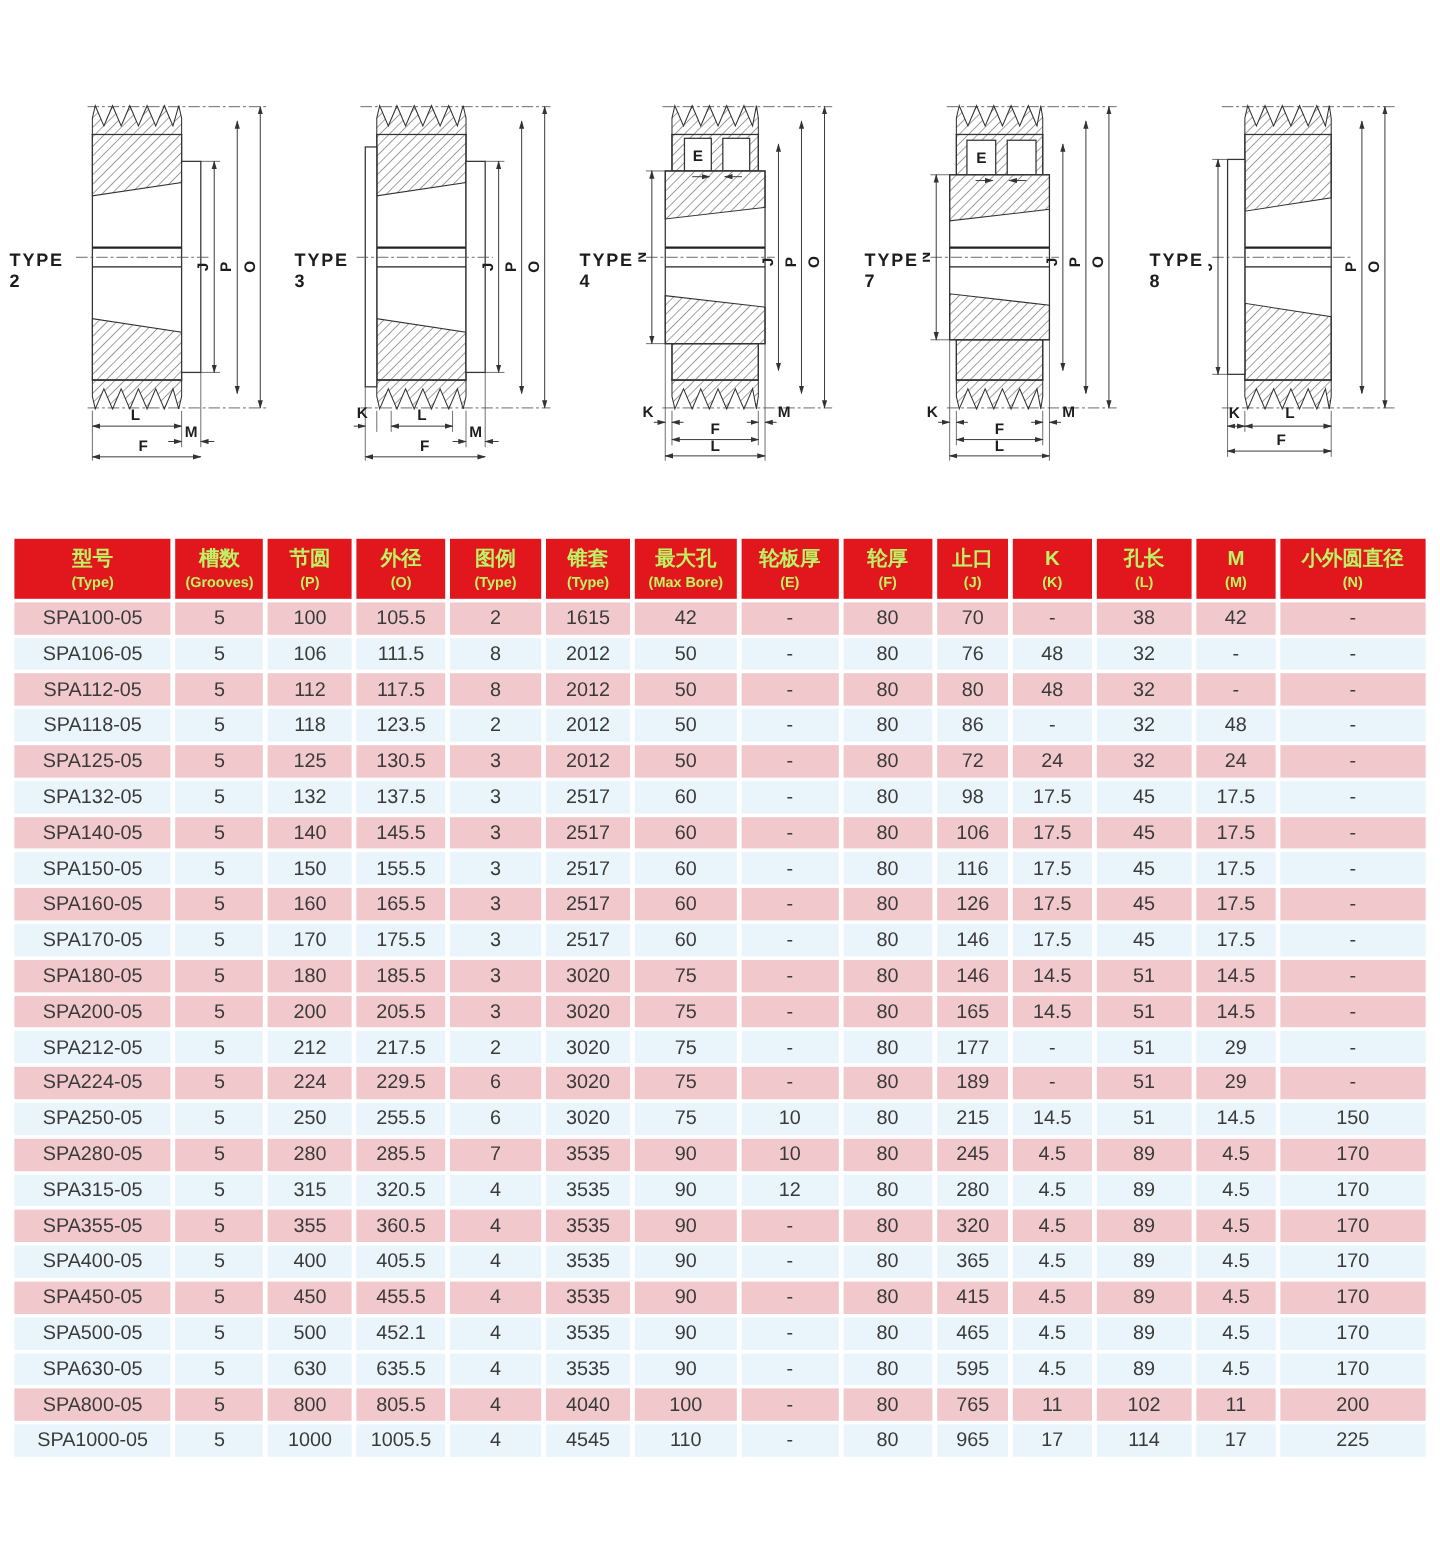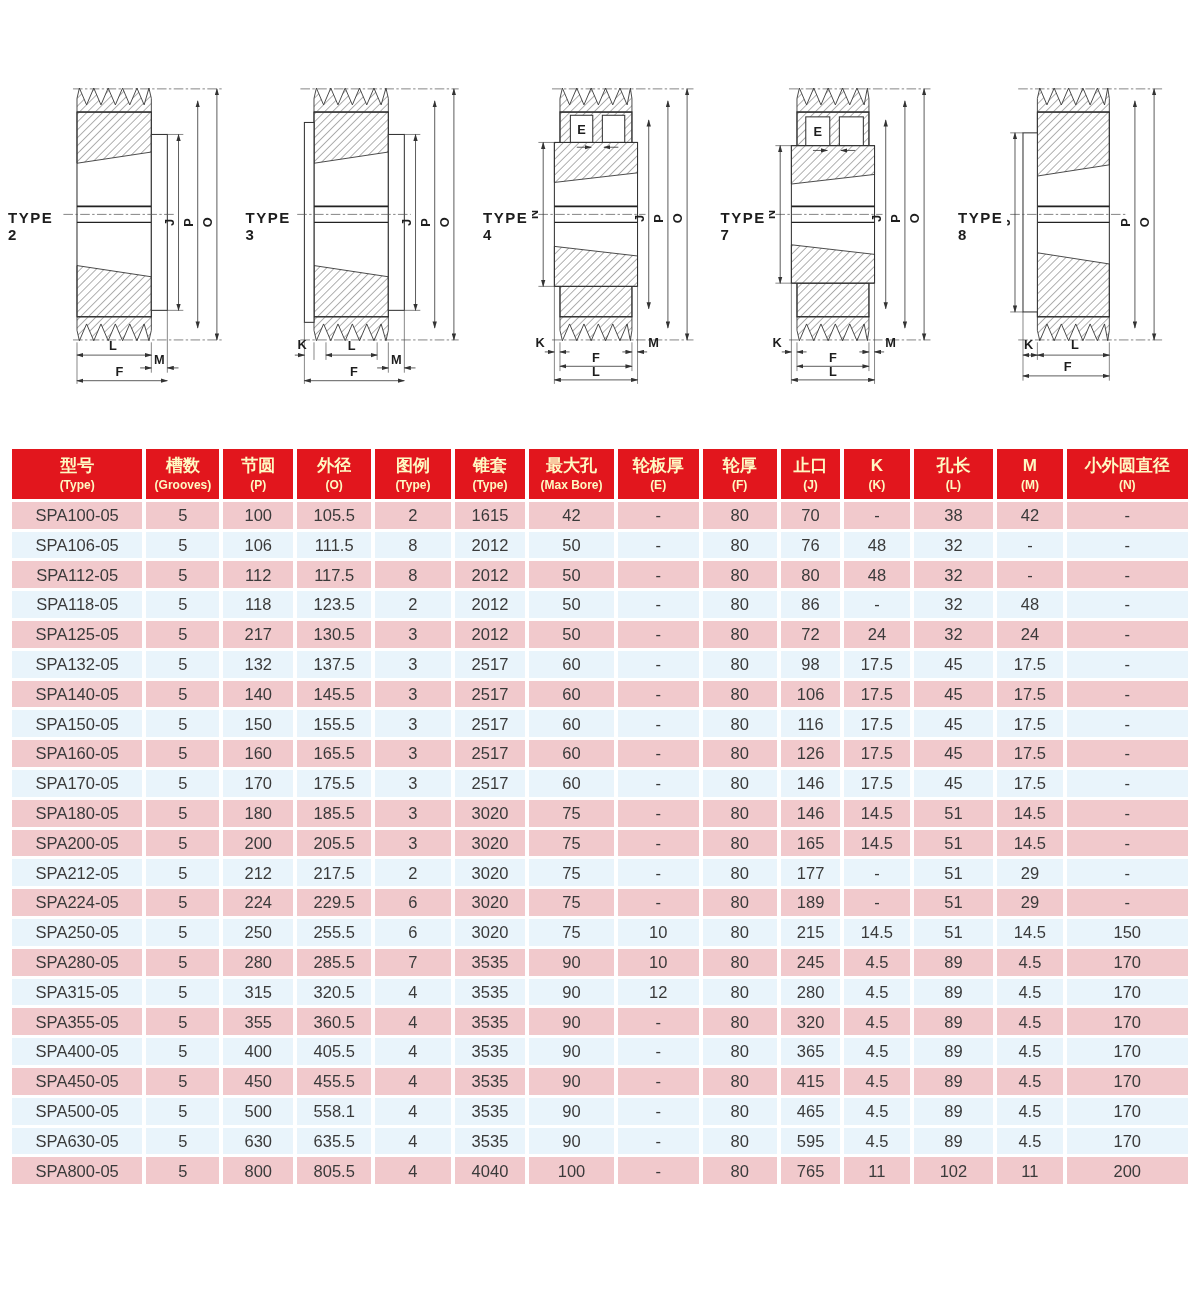--- a/index.html
+++ b/index.html
@@ -31,21 +31,21 @@
   .spec-table col:nth-child(5){width:6.7%}
   .spec-table col:nth-child(6){width:6.3%}
   .spec-table col:nth-child(7){width:7.5%}
   .spec-table col:nth-child(8){width:7.2%}
   .spec-table col:nth-child(9){width:6.6%}
   .spec-table col:nth-child(10){width:5.3%}
   .spec-table col:nth-child(11){width:5.8%}
   .spec-table col:nth-child(12){width:7.1%}
   .spec-table col:nth-child(13){width:5.8%}
   .spec-table col:nth-child(14){width:10.8%}
-  .spec-table th{background:#e2161d;color:#fef9c3;text-align:center;vertical-align:middle;padding:5px 0 7px}
+  .spec-table th{background:#e2161d;color:#bef264;text-align:center;vertical-align:middle;padding:5px 0 7px}
   .spec-table th .zh{font-size:17px;font-weight:bold;line-height:1.45}
   .spec-table th .en{font-size:12px;font-weight:bold;line-height:1.1}
   .spec-table td{text-align:center;vertical-align:middle;font-size:16.5px;color:#3a3a3a;height:26.8px;line-height:1}
   .spec-table tr.pink td{background:#f1c9cc}
   .spec-table tr.blue td{background:#e9f4fb}
 </style>
 </head>
 <body>
 
 <div class="page">
@@ -409,21 +409,21 @@
           <td>80</td>
           <td>86</td>
           <td>-</td>
           <td>32</td>
           <td>48</td>
           <td>-</td>
         </tr>
         <tr class="pink">
           <td>SPA125-05</td>
           <td>5</td>
-          <td>217</td>
+          <td>125</td>
           <td>130.5</td>
           <td>3</td>
           <td>2012</td>
           <td>50</td>
           <td>-</td>
           <td>80</td>
           <td>72</td>
           <td>24</td>
           <td>32</td>
           <td>24</td>
@@ -666,21 +666,21 @@
           <td>415</td>
           <td>4.5</td>
           <td>89</td>
           <td>4.5</td>
           <td>170</td>
         </tr>
         <tr class="blue">
           <td>SPA500-05</td>
           <td>5</td>
           <td>500</td>
-          <td>558.1</td>
+          <td>452.1</td>
           <td>4</td>
           <td>3535</td>
           <td>90</td>
           <td>-</td>
           <td>80</td>
           <td>465</td>
           <td>4.5</td>
           <td>89</td>
           <td>4.5</td>
           <td>170</td>
@@ -710,16 +710,32 @@
           <td>4040</td>
           <td>100</td>
           <td>-</td>
           <td>80</td>
           <td>765</td>
           <td>11</td>
           <td>102</td>
           <td>11</td>
           <td>200</td>
         </tr>
+        <tr class="blue">
+          <td>SPA1000-05</td>
+          <td>5</td>
+          <td>1000</td>
+          <td>1005.5</td>
+          <td>4</td>
+          <td>4545</td>
+          <td>110</td>
+          <td>-</td>
+          <td>80</td>
+          <td>965</td>
+          <td>17</td>
+          <td>114</td>
+          <td>17</td>
+          <td>225</td>
+        </tr>
       </tbody>
   </table>
 
 </div>
 
 </body></html>

